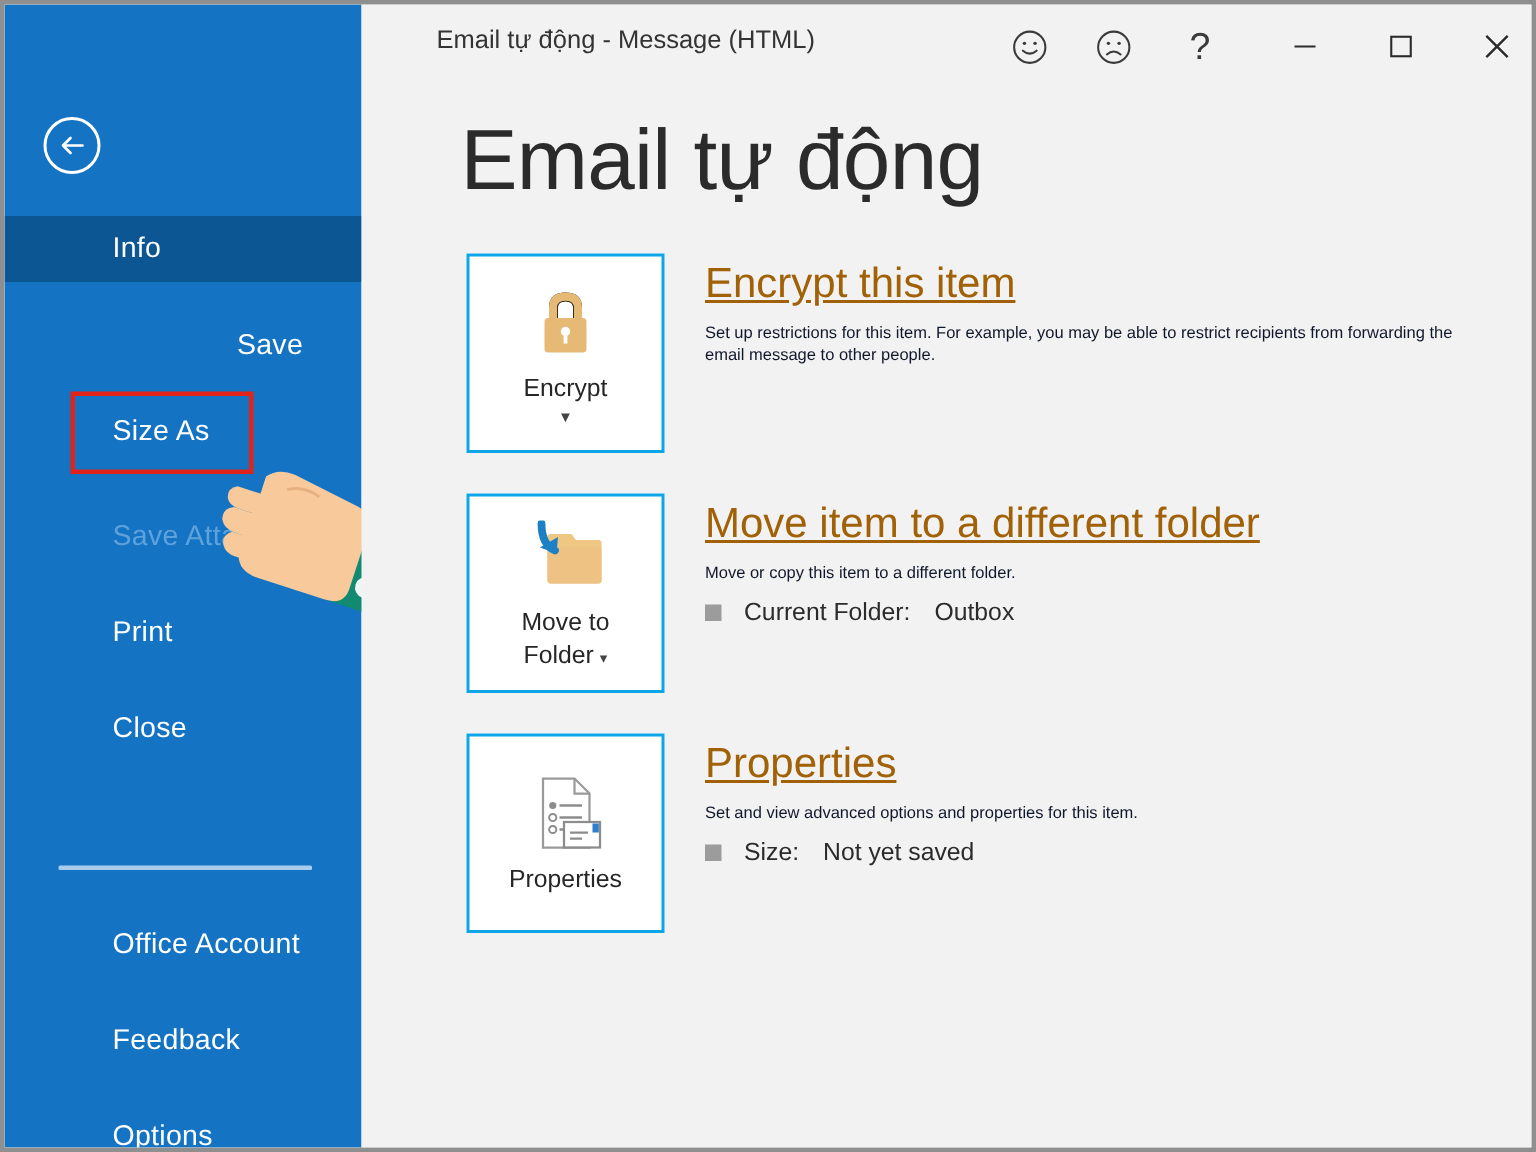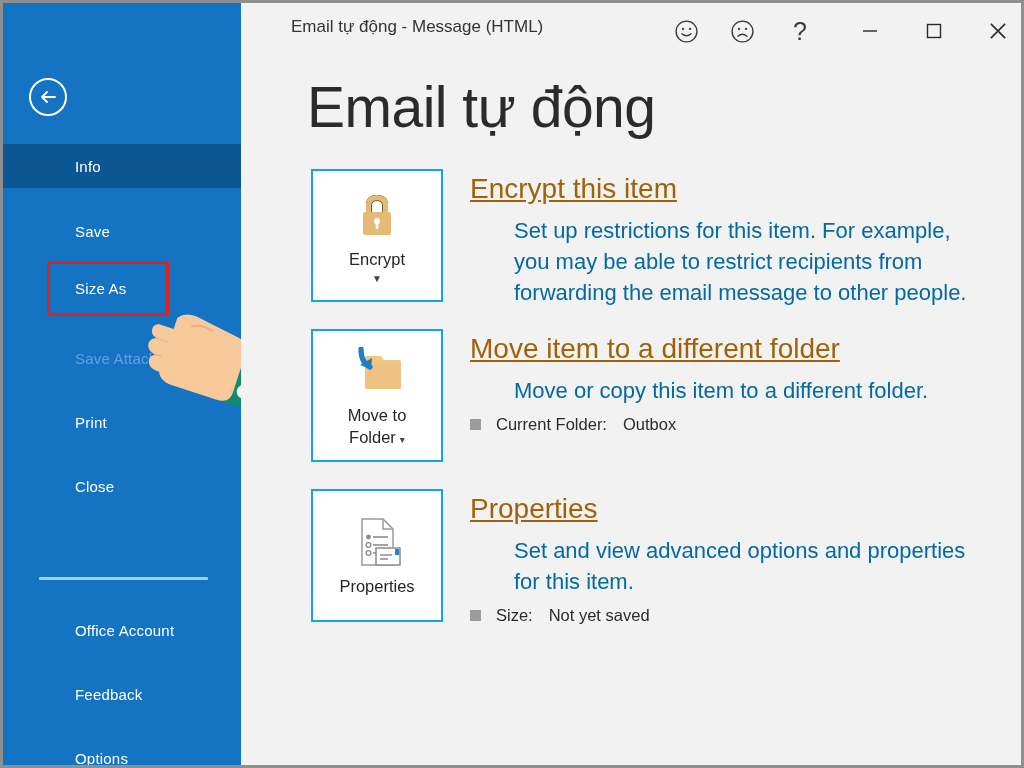--- a/index.html
+++ b/index.html
@@ -21,28 +21,28 @@
   #back-btn {
     position:absolute; left:26px; top:75px;
     width:38px; height:38px; border-radius:50%;
     border:2px solid #ffffff; cursor:pointer;
   }
   #back-btn svg { position:absolute; left:7px; top:7px; }
 
   .nav-item {
     position:absolute; left:0; width:282px; height:44px;
     display:flex; align-items:center;
-    color:#ffffff; font-size:15px; letter-spacing:.2px;
+    color:#ffffff; font-size:19px; letter-spacing:.2px;
     padding-left:72px; cursor:pointer;
   }
   .nav-item.selected { background:#0d5694; }
   .nav-item.disabled { color:#5ea2dc; cursor:default; }
 
   #nav-info       { top:141px; }
-  #nav-save       { top:206px; }
+  #nav-save       { top:206px;justify-content:center; }
   #nav-saveas     { top:263px; }
   #nav-saveatt    { top:333px; }
   #nav-print      { top:397px; }
   #nav-close      { top:461px; }
   #nav-office     { top:605px; }
   #nav-feedback   { top:669px; }
   #nav-options    { top:733px; }
 
   #sidebar-divider {
     position:absolute; left:36px; top:574px; width:169px; height:3px;
@@ -110,21 +110,21 @@
     font-size:16.5px; color:#262626; text-align:center;
     line-height:1.28; margin-top:6px;
   }
   .bb-caret { font-size:10px; color:#444; margin-top:3px; line-height:1; }
 
   .sec-text { margin-left:27px; padding-top:3px; max-width:500px; }
   .sec-head {
     font-size:28px; font-weight:300; color:#a16207;
     line-height:1.2; margin-bottom:9px; white-space:nowrap;text-decoration:underline;
   }
-  .sec-desc { font-size:22px; color:#0369a1; line-height:1.42;margin-left:44px; }
+  .sec-desc { font-size:11px; color:#0f172a; line-height:1.42; }
   .sec-meta {
     display:flex; align-items:center;
     font-size:16.5px; color:#2b2b2b; margin-top:9px;
   }
   .meta-bullet {
     width:11px; height:11px; background:#9c9c9c;
     margin-right:15px; flex:none;
   }
   .meta-label { margin-right:16px; }
 </style>

